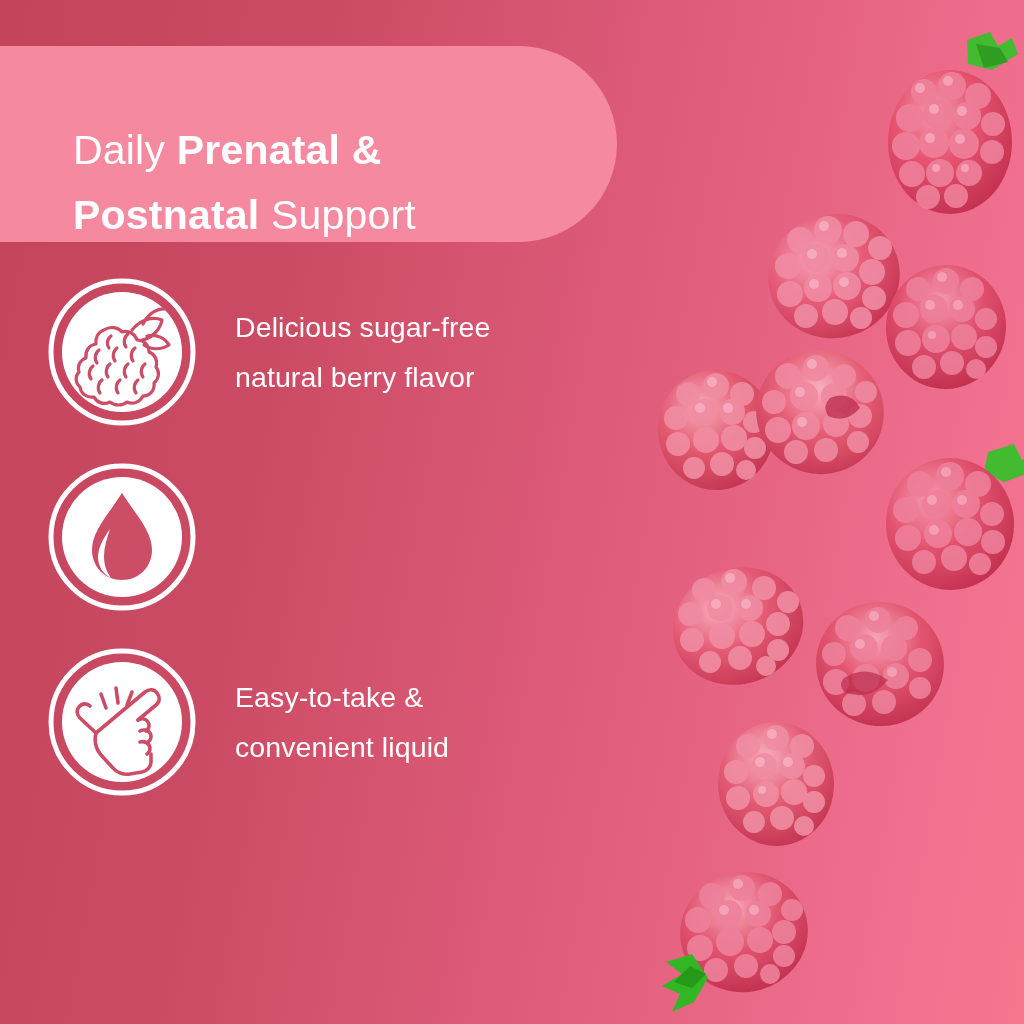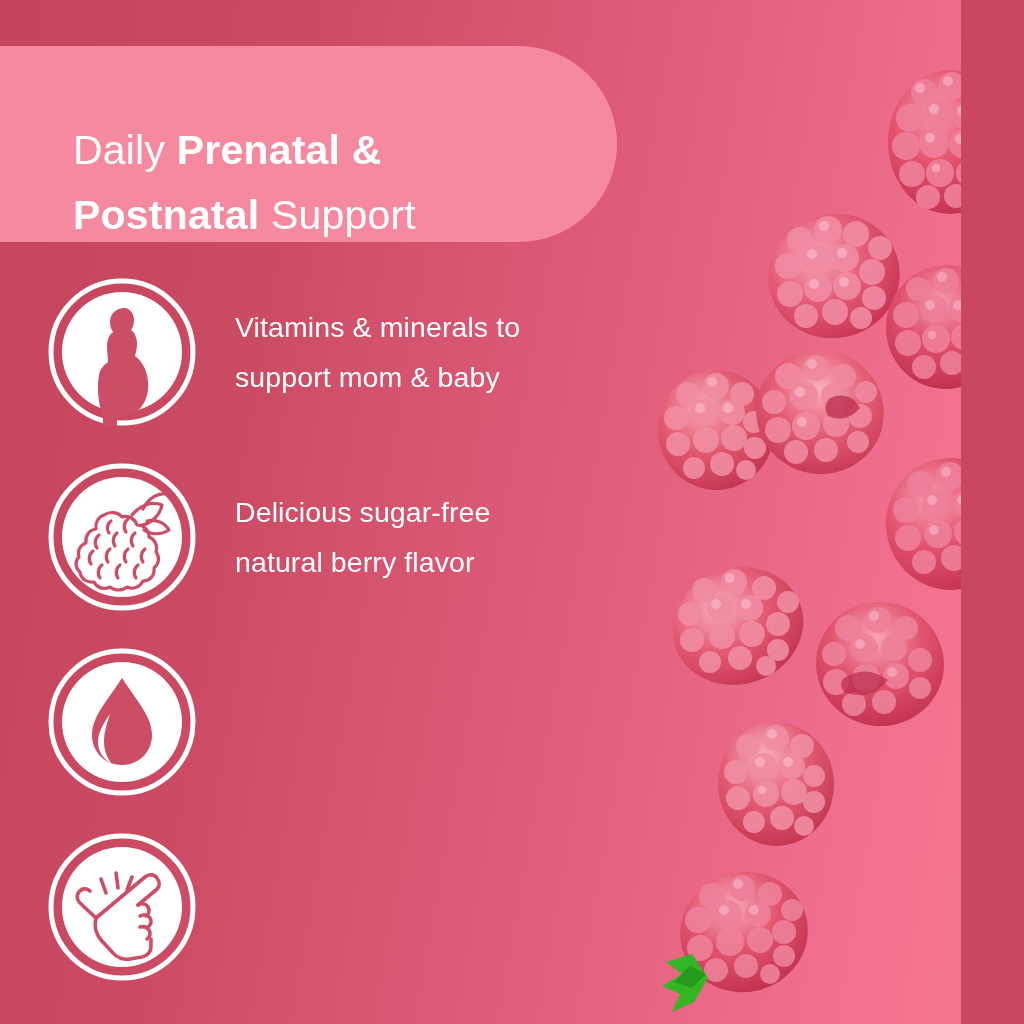--- a/index.html
+++ b/index.html
@@ -2,23 +2,22 @@
 <html><head>
 <meta charset="utf-8">
 <style>
   html,body{margin:0;padding:0;}
   body{
     width:1024px;height:1024px;overflow:hidden;
     font-family:"Liberation Sans", sans-serif;
     background:#c9475f;
   }
   #stage{
-    position:relative;width:913px;height:1024px;overflow:hidden;
+    position:relative;width:1024px;height:1024px;overflow:hidden;
     background:linear-gradient(100deg,#c4445c 0%,#cc4b64 28%,#e15f7d 62%,#f2708f 88%,#f5768f 100%);
-    padding-left:48px;
   }
   
   #banner{
     position:absolute;left:0;top:46px;width:617px;height:196px;
     background:#f5899f;
     border-top-right-radius:98px;border-bottom-right-radius:98px;
     border-top-left-radius:0;border-bottom-left-radius:0;
   }
   #banner-title{
     position:absolute;left:73px;top:72px;width:520px;
@@ -413,35 +412,20 @@
     </div>
   </div>
 
   <div id="banner">
     <div id="banner-title"><span>Daily </span><span class="b">Prenatal &amp;</span>
 <span class="b">Postnatal</span><span> Support</span></div>
   </div>
 
   <div id="features">
 
-    <div class="feature">
-      <div class="icon-wrap">
-        <svg viewBox="0 0 148 148">
-          <circle cx="74" cy="74" r="71" fill="none" stroke="#ffffff" stroke-width="5"></circle>
-          <circle cx="74" cy="74" r="60" fill="#ffffff"></circle>
-          <path d="M77 30 c-9 0 -15 6 -15 14 c0 4 1 7 3 10 c-4 3 -6 8 -6 14 c0 6 1 11 1 16
-                   c-4 3 -8 7 -9 13 c-2 10 -1 22 1 31 c1 5 3 9 3 13 l0 10 l14 0 l0 -8
-                   c0 -3 1 -5 3 -5 c9 0 17 -3 22 -10 c5 -7 7 -16 6 -25 c-1 -11 -6 -20 -13 -25
-                   c1 -4 2 -8 2 -12 c0 -6 -2 -11 -6 -14 c2 -3 3 -6 3 -10 c0 -8 -6 -12 -9 -12 z" fill="#cc4d66"></path>
-          <path d="M78 88 c7 3 12 11 13 20 c1 8 -1 16 -6 21 c-4 4 -10 6 -15 6 l0 -47 z" fill="#cc4d66"></path>
-        </svg>
-      </div>
-      <div class="feature-text">Vitamins &amp; minerals to
-support mom &amp; baby</div>
-    </div>
 
     <div class="feature">
       <div class="icon-wrap">
         <svg viewBox="0 0 148 148">
           <circle cx="74" cy="74" r="71" fill="none" stroke="#ffffff" stroke-width="5"></circle>
           <circle cx="74" cy="74" r="60" fill="#ffffff"></circle>
           <g fill="none" stroke="#cc4d66" stroke-width="3.2" stroke-linejoin="round" stroke-linecap="round">
             <path d="M56 52 c-6 2 -9 8 -8 14 c-7 1 -11 7 -10 14 c-6 2 -9 8 -7 14 c-4 4 -4 11 1 15
                      c1 7 7 11 14 10 c3 6 10 8 16 5 c5 4 12 4 17 0 c6 3 13 0 16 -6 c7 0 12 -6 11 -13
                      c5 -4 6 -11 2 -16 c2 -6 -1 -13 -7 -15 c0 -7 -5 -12 -12 -12 c-2 -6 -8 -10 -15 -8
@@ -492,16 +476,18 @@
             <path d="M90 72 c4 -2 8 -1 10 2 c2 3 1 7 -2 9"></path>
             <path d="M92 83 c4 -2 8 -1 10 2 c2 3 1 7 -2 9"></path>
             <path d="M92 94 c4 -1 7 0 9 3 c2 3 1 7 -2 9"></path>
             <path d="M48 85 c-2 8 0 16 5 22 l12 13 c4 5 11 7 17 6 l12 -2 c5 -1 9 -5 9 -10 l0 -8"></path>
             <path d="M53 46 l5 14"></path>
             <path d="M68 40 l2 15"></path>
             <path d="M84 44 l-5 13"></path>
           </g>
         </svg>
       </div>
+      <div class="feature-text">Easy-to-take &amp;
+convenient liquid</div>
     </div>
   </div>
 
 </div>
 
 </body></html>

